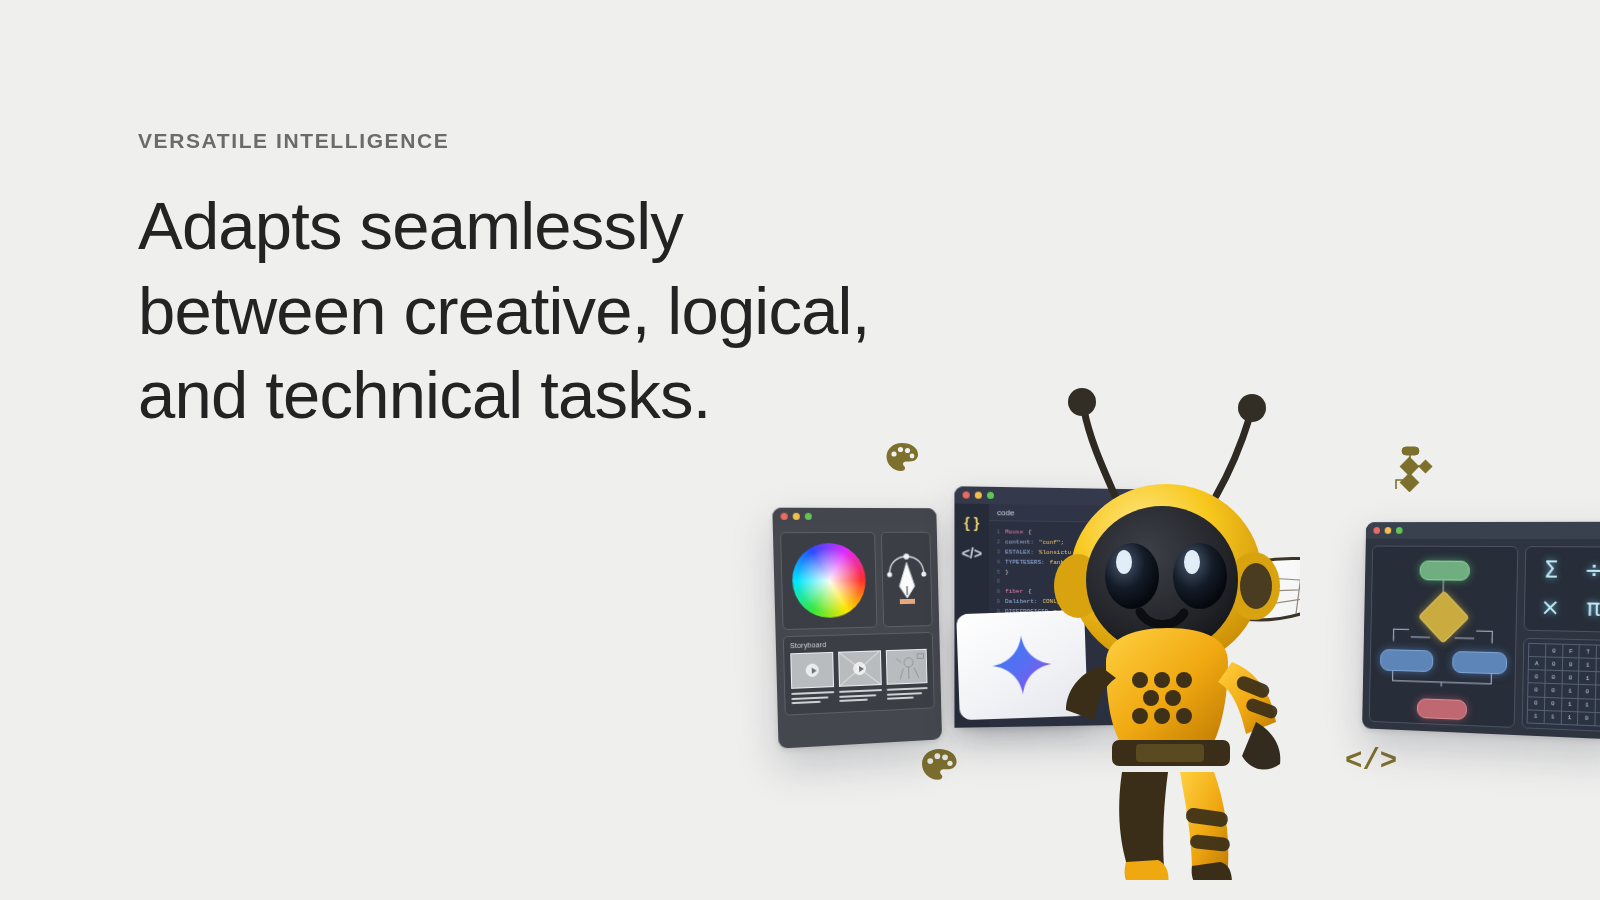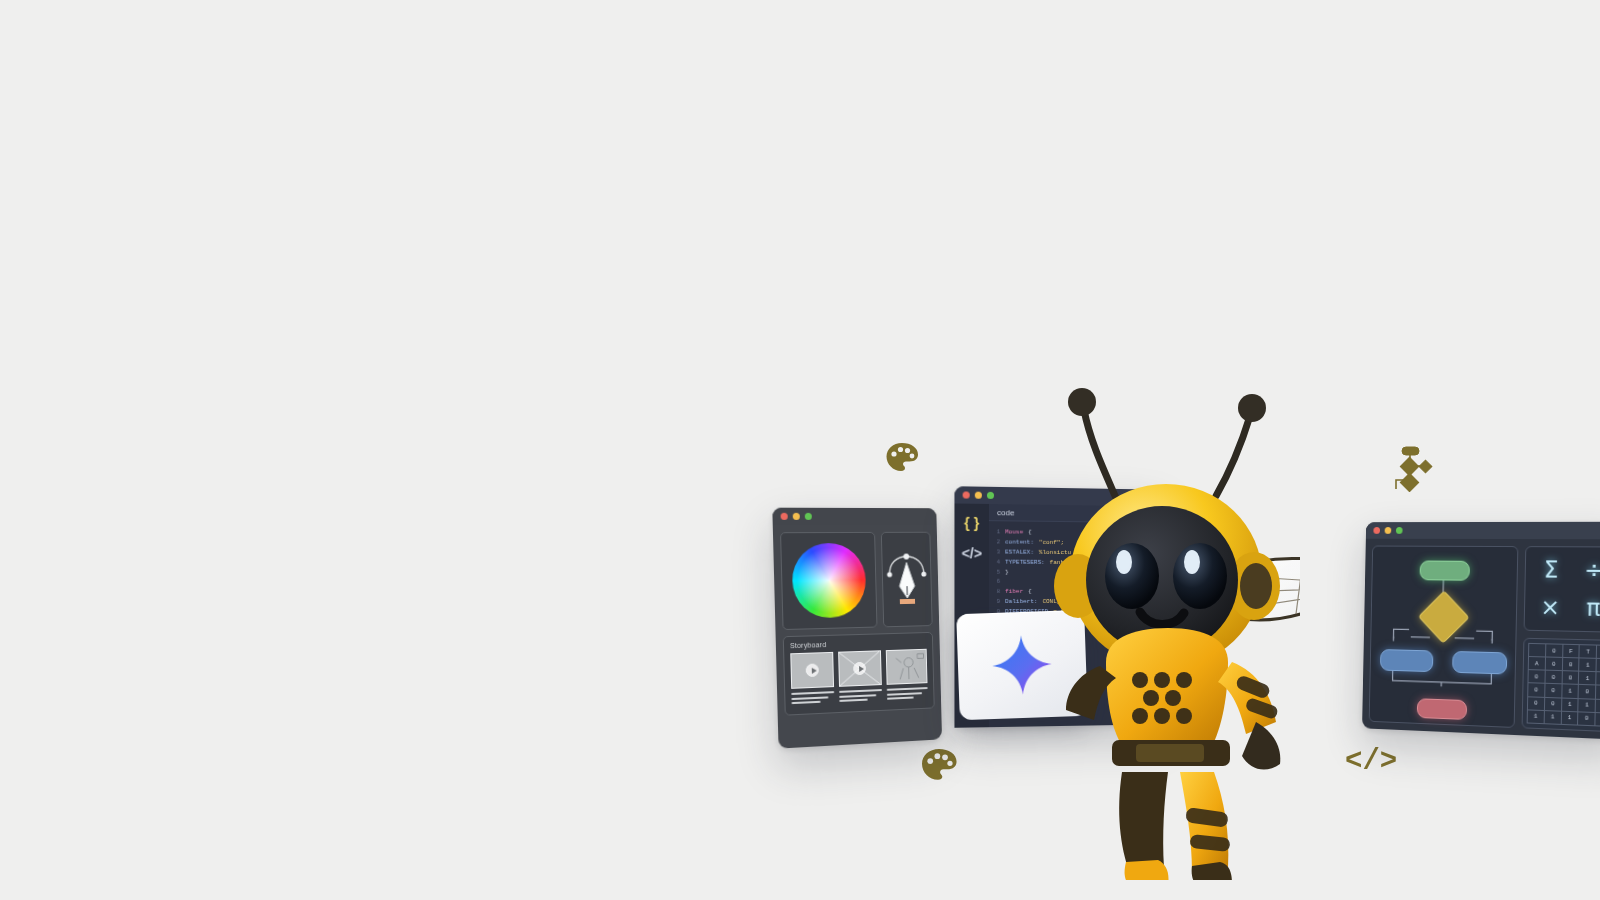--- a/index.html
+++ b/index.html
@@ -143,20 +143,28 @@
                      color: #7d6f2c; font-family: "Liberation Mono", monospace; }
 
   
   #bee-mascot { position: absolute; left: 300px; top: 0px; width: 260px; height: 500px; }
 </style>
 </head>
 <body>
 
 <div class="stage">
 
+  <div class="copy">
+    <div class="eyebrow">VERSATILE INTELLIGENCE</div>
+    <h1 class="headline">
+      <span class="ln">Adapts seamlessly</span>
+      <span class="ln">between creative, logical,</span>
+      <span class="ln">and technical tasks.</span>
+    </h1>
+  </div>
 
   <div class="art">
 
     <div class="glyph" id="palette-icon-top">
       <svg width="34" height="31" viewBox="0 0 34 31">
         <path d="M17 1C8 1 1.5 7 1.5 14.5S8 29 16 29c3 0 4-1.4 4-3 0-1.8-2-2.2-2-4 0-1.6 1.3-2.6 3-2.6h3.5C30 19.4 33 16.6 33 12.4 33 5.8 26 1 17 1z" fill="#7d6f2c"></path>
         <circle cx="9" cy="12" r="2.6" fill="#efefee"></circle>
           <circle cx="15.5" cy="7.5" r="2.6" fill="#efefee"></circle>
         <circle cx="22.5" cy="8.5" r="2.6" fill="#efefee"></circle>
           <circle cx="27" cy="14" r="2.4" fill="#efefee"></circle>

